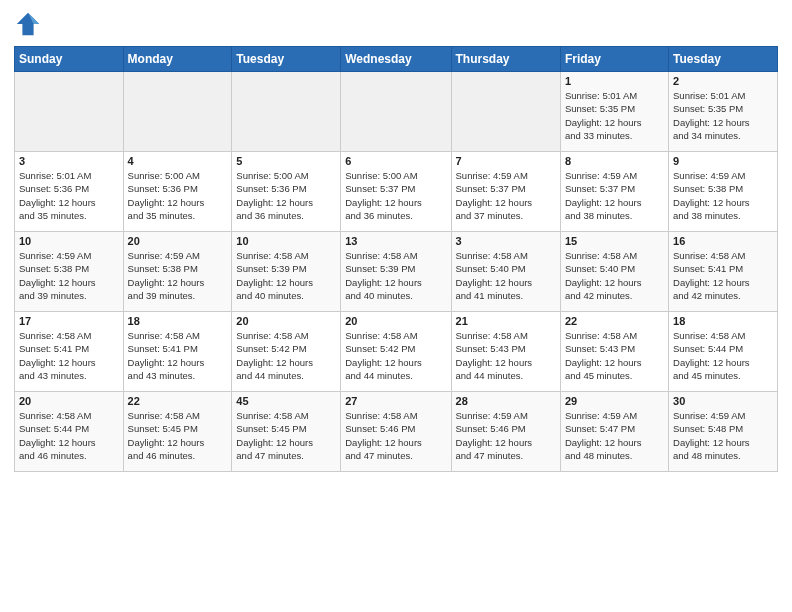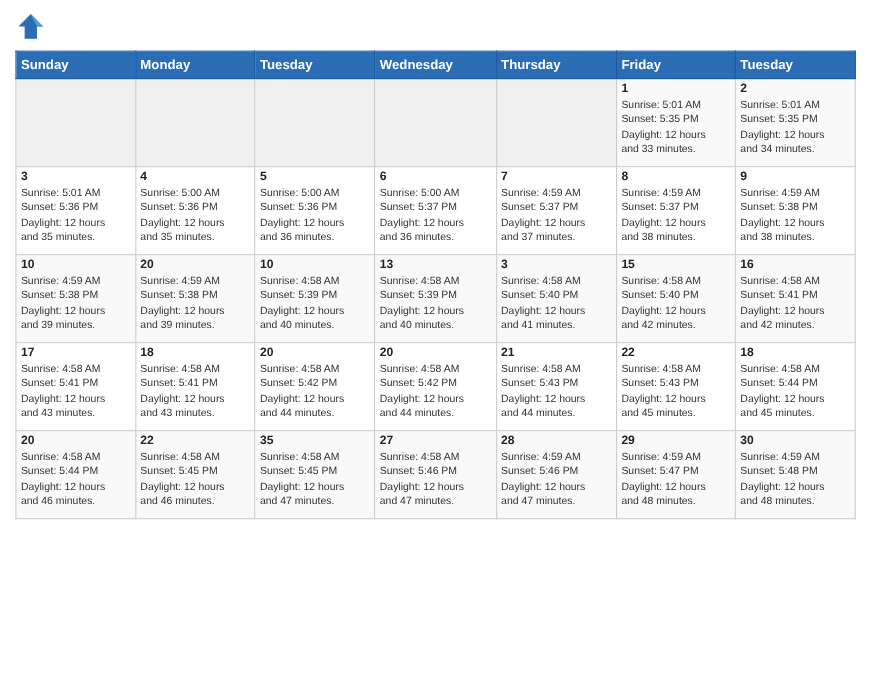--- a/index.html
+++ b/index.html
@@ -312,21 +312,21 @@
 and 46 minutes.</div>
           </td>
           <td>
             <span class="day-number">22</span>
             <div class="day-info" style="white-space: pre-line;">Sunrise: 4:58 AM
 Sunset: 5:45 PM
 Daylight: 12 hours
 and 46 minutes.</div>
           </td>
           <td>
-            <span class="day-number">35</span>
+            <span class="day-number">45</span>
             <div class="day-info" style="white-space: pre-line;">Sunrise: 4:58 AM
 Sunset: 5:45 PM
 Daylight: 12 hours
 and 47 minutes.</div>
           </td>
           <td>
             <span class="day-number">27</span>
             <div class="day-info" style="white-space: pre-line;">Sunrise: 4:58 AM
 Sunset: 5:46 PM
 Daylight: 12 hours

